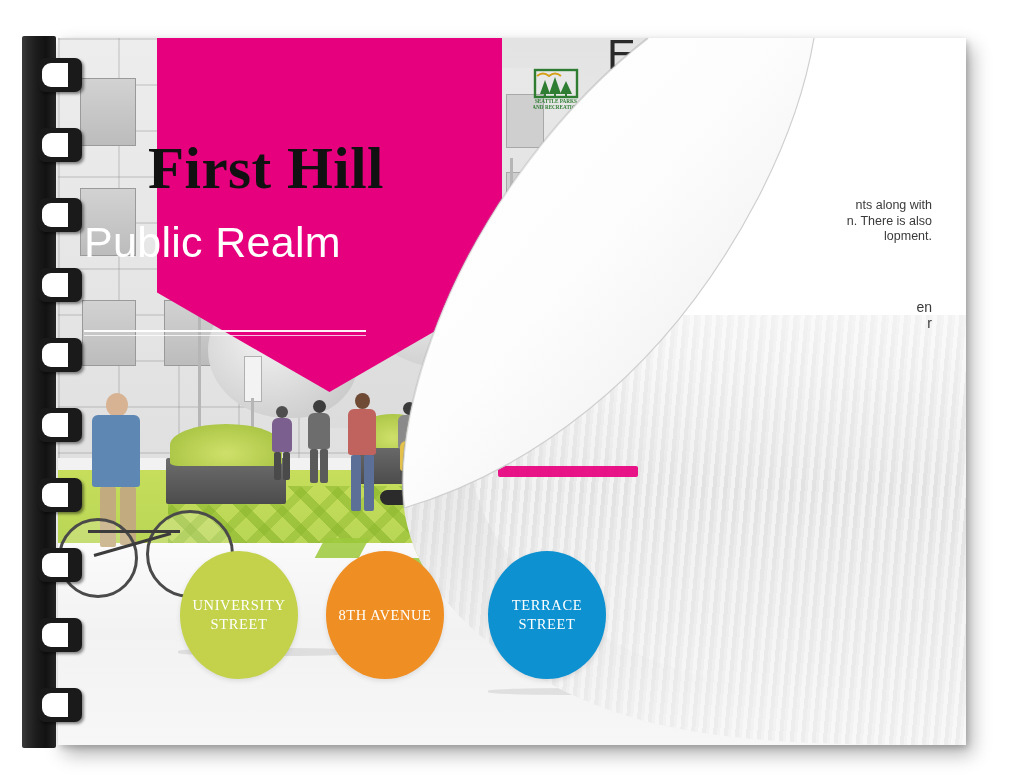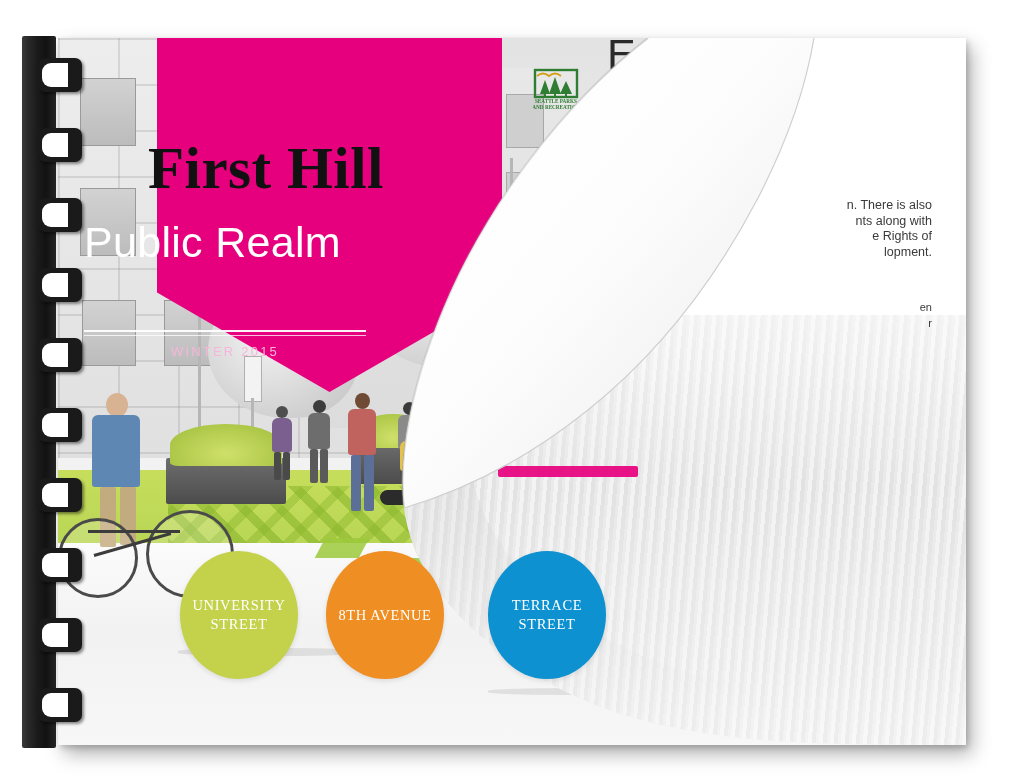--- a/index.html
+++ b/index.html
@@ -24,21 +24,21 @@
     background:#fbfbfb;
     box-shadow:6px 9px 18px rgba(0,0,0,.30), 2px 3px 6px rgba(0,0,0,.18);}
 
   
   .innerpage{position:absolute;left:58px;top:38px;width:908px;height:707px;
     background:#ffffff;overflow:hidden;}
   .inner-text{position:absolute;right:34px;top:160px;width:330px;
     text-align:right;color:#3a3a3a;font-size:12.5px;line-height:15.6px;
     font-family:"Liberation Sans",sans-serif;}
   .inner-text2{position:absolute;right:34px;top:262px;width:330px;
-    text-align:right;color:#3a3a3a;font-size:11px;line-height:15.6px;}
+    text-align:right;color:#3a3a3a;font-size:14px;line-height:15.6px;}
   .inner-photo{position:absolute;left:0;bottom:0;width:908px;height:430px;
     background:
       linear-gradient(to bottom,rgba(255,255,255,.55),rgba(255,255,255,.15) 40%,rgba(255,255,255,.45)),
       repeating-linear-gradient(95deg,#d9d9d9 0 3px,#e6e6e6 3px 7px,#cfcfcf 7px 11px),
       linear-gradient(to bottom,#e9e9e9,#d2d2d2);
     filter:grayscale(1) contrast(.82) brightness(1.12);opacity:.85;}
   .inner-umbrella{position:absolute;height:11px;background:#e6007e;border-radius:2px;opacity:.92;}
 
   
   .cover{position:absolute;left:58px;top:38px;width:908px;height:707px;overflow:hidden;}
@@ -159,23 +159,22 @@
 
   <div class="pagebg"></div>
 
   <div class="innerpage">
     <div class="inner-photo"></div>
     <div class="inner-umbrella" style="left:60px;top:430px;width:120px;"></div>
     <div class="inner-umbrella" style="left:240px;top:438px;width:150px;"></div>
     <div class="inner-umbrella" style="left:440px;top:428px;width:140px;"></div>
 
     <div class="inner-text">
+      <div>nts along with</div>
       <div>n. There is also</div>
-      <div>nts along with</div>
-      <div>e Rights of</div>
       <div>lopment.</div>
     </div>
     <div class="inner-text2">
       <div>en</div>
       <div>r</div>
     </div>
   </div>
 
   <div class="cover" style="clip-path:path('M0,0 L590,0 C500,70 430,170 392,255 C352,345 340,420 346,470 C354,535 405,600 500,650 C610,707 740,707 908,707 L908,707 L0,707 Z');
               -webkit-clip-path:path('M0,0 L590,0 C500,70 430,170 392,255 C352,345 340,420 346,470 C354,535 405,600 500,650 C610,707 740,707 908,707 L908,707 L0,707 Z');">
@@ -379,21 +378,20 @@
         </svg>
       </div>
 
     </div>
 
     <div class="banner" style="background: rgb(230, 0, 126);"></div>
     <div class="t-first" style="z-index:21;text-align:right;">First Hill</div>
     <div class="t-l2" style="z-index:21;">Public Realm</div>
     <div class="rule1" style="z-index:21;"></div>
     <div class="rule2" style="z-index:21;"></div>
-    <div class="t-date" style="z-index:21;">WINTER 2015</div>
 
   </div>
 
   <div class="enhance">Enhance</div>
 
   <svg class="curlmask" viewBox="0 0 908 707" width="908" height="707">
     <defs>
       <linearGradient id="flapG" x1="0" y1="0" x2="1" y2="1">
         <stop offset="0%" stop-color="#ffffff"></stop>
         <stop offset="45%" stop-color="#fdfdfd"></stop>

